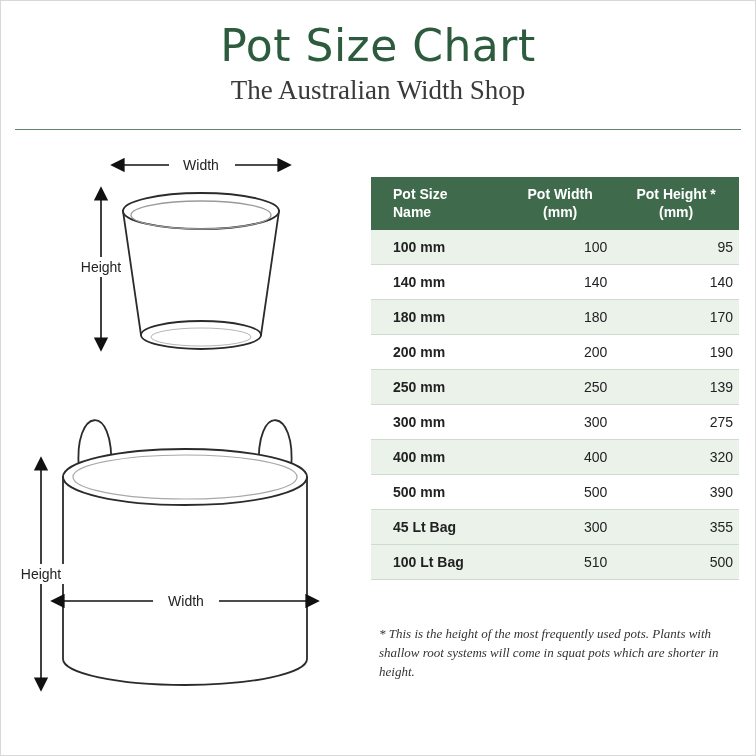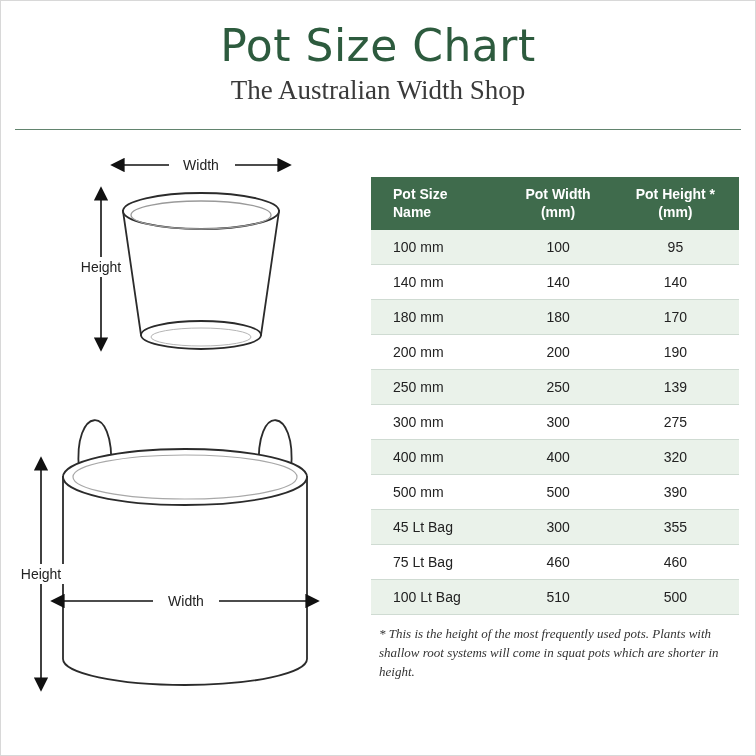--- a/index.html
+++ b/index.html
@@ -92,28 +92,29 @@
     text-align: center;
     line-height: 1.25;
     border: none;
   }
   table.sizes thead th.col-name {
     text-align: left;
     padding-left: 22px;
   }
   table.sizes tbody td {
     padding: 9px 6px;
-    text-align: center;
+    text-align: right;
     border-bottom: 1px solid #cfdbd2;
     color: #222;
     font-size: 14px;
   }
   table.sizes tbody td.col-name {
     text-align: left;
     padding-left: 22px;
+    font-weight: bold;
   }
   table.sizes tbody tr.odd td {
     background: #eaf2ea;
   }
   table.sizes tbody tr.even td {
     background: #ffffff;
   }
   table.sizes tbody tr:last-child td {
     border-bottom: 1px solid #cfdbd2;
   }
@@ -249,25 +250,20 @@
         <tr class="even">
           <td class="col-name">500 mm</td>
           <td>500</td>
           <td>390</td>
         </tr>
         <tr class="odd">
           <td class="col-name">45 Lt Bag</td>
           <td>300</td>
           <td>355</td>
         </tr>
-        <tr class="even">
-          <td class="col-name">75 Lt Bag</td>
-          <td>460</td>
-          <td>460</td>
-        </tr>
         <tr class="odd">
           <td class="col-name">100 Lt Bag</td>
           <td>510</td>
           <td>500</td>
         </tr>
       </tbody>
     </table>
   </div>
 
   <div class="footnote">* This is the height of the most frequently used pots. Plants with shallow root systems will come in squat pots which are shorter in height.</div>

